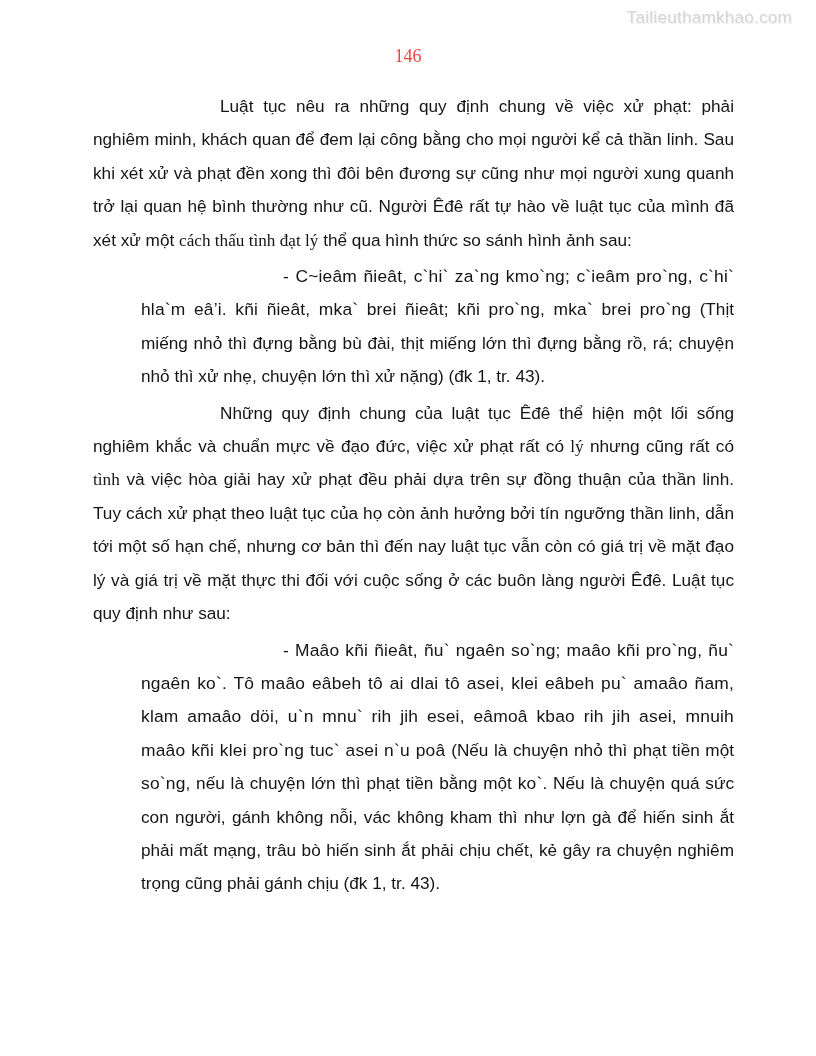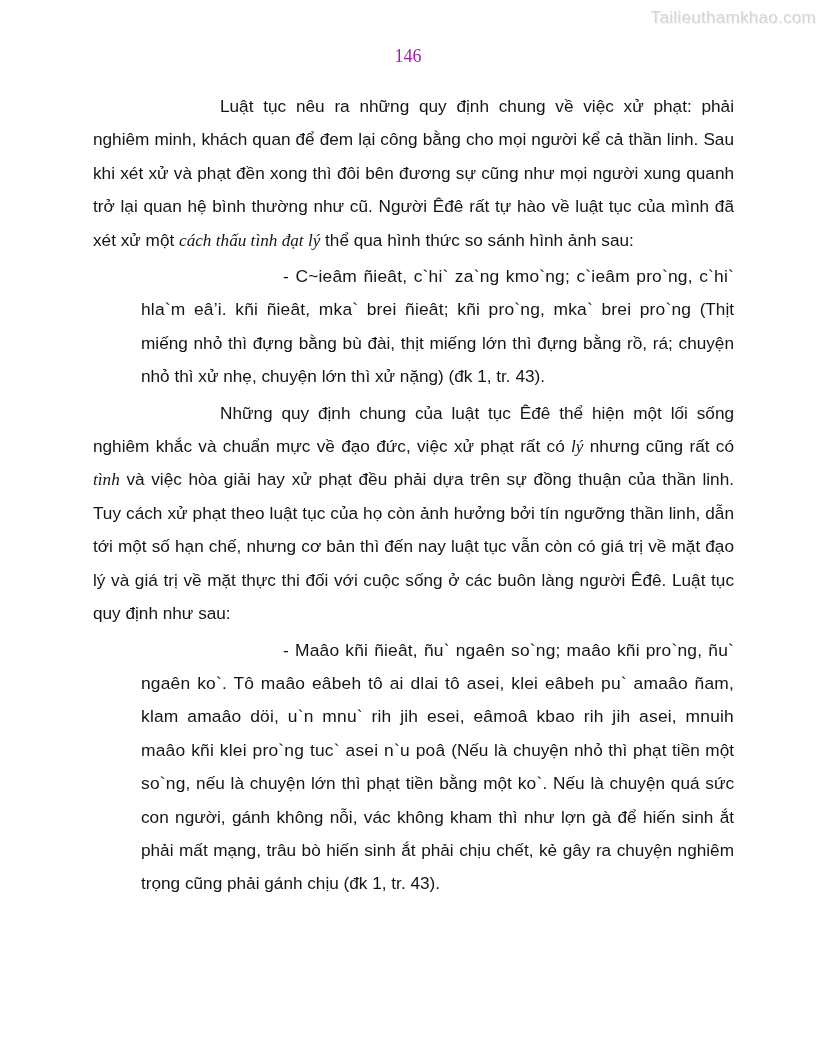--- a/index.html
+++ b/index.html
@@ -5,47 +5,47 @@
   html,body{margin:0;padding:0;}
   body{
     width:816px;height:1056px;
     background:#ffffff;
     position:relative;
     font-family:"Liberation Serif", serif;
     color:#141414;
     overflow:hidden;
   }
   .watermark{
-    position:absolute;top:8px;right:0;
+    position:absolute;top:8px;right:24px;
     font-family:"Liberation Sans", sans-serif;
     font-size:17px;
     color:#d5d5d5;
     text-shadow:1px 1px 0 #efefef;
     letter-spacing:0.3px;
   }
   .page-number{
     position:absolute;top:46px;left:0;width:816px;
     text-align:center;
     font-size:18px;
-    color:#a21caf;
+    color:#ef4444;
   }
   .body-text{
     position:absolute;top:90px;left:93px;width:641px;
   }
   p.para{
     margin:0 0 3px 0;
     font-size:17.2px;
     line-height:33.4px;
     text-align:justify;
     text-indent:127px;
     color:#141414;
   }
   p.para.quote{ text-indent:142px;margin-left:48px; }
   .seg.serif{ font-family:Liberation Sans, sans-serif; }
-  .seg.serif-italic{ font-family:"Liberation Serif", serif; font-style:italic; }
+  .seg.serif-italic{ font-family:"Liberation Serif", serif; }
   .seg.sans{
     font-family:"Liberation Sans", sans-serif;
     font-size:17.4px;
     letter-spacing:0.2px;
   }
 </style>
 </head>
 <body>
 
 <div>

